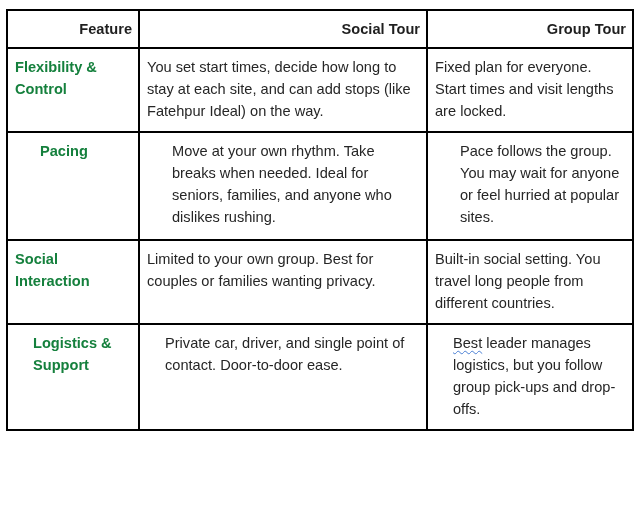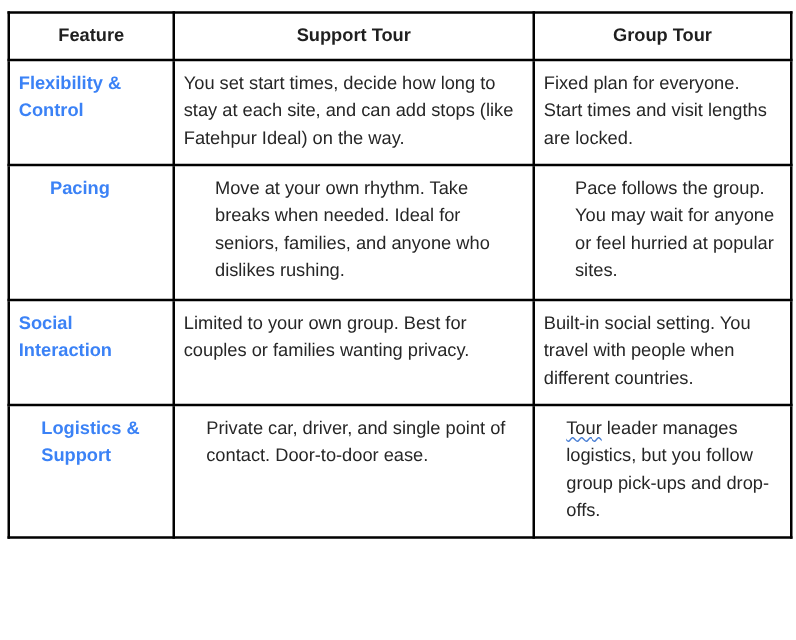--- a/index.html
+++ b/index.html
@@ -30,29 +30,29 @@
     th, td {
       border: 2px solid #000000;
       vertical-align: top;
       font-size: 14.6px;
       line-height: 22px;
       padding: 7px 7px 8px 7px;
       text-align: left;
     }
     th {
       font-weight: bold;
-      text-align: center;
+      text-align: right;
       vertical-align: middle;
       height: 22px;
       padding: 7px 6px;
       color: #1f1f1f;
     }
     td.feature {
       font-weight: bold;
-      color: #3b82f6;
+      color: #15803d;
       margin-left: 24px;
     }
     tr.r1 td { height: 67px; }
     tr.r2 td { height: 91px; padding-left: 32px; }
     tr.r3 td { height: 66px; }
     tr.r4 td { height: 67px; border-radius: 20px; }
     tr.r5 td { height: 89px; padding-left: 25px; }
     .spell {
       text-decoration: underline wavy #4a7fd4;
       text-decoration-thickness: 1px;
@@ -65,40 +65,40 @@
 <div class="wrap">
   <table>
     <colgroup>
       <col class="c1">
         <col class="c2">
         <col class="c3">
     </colgroup>
     <thead>
       <tr>
         <th>Feature</th>
-        <th>Support Tour</th>
+        <th>Social Tour</th>
         <th>Group Tour</th>
       </tr>
     </thead>
     <tbody>
       <tr class="r1">
         <td class="feature">Flexibility &amp; Control</td>
         <td>You set start times, decide how long to stay at each site, and can add stops (like Fatehpur Ideal) on the way.</td>
         <td>Fixed plan for everyone. Start times and visit lengths are locked.</td>
       </tr>
       <tr class="r2">
         <td class="feature">Pacing</td>
         <td>Move at your own rhythm. Take breaks when needed. Ideal for seniors, families, and anyone who dislikes rushing.</td>
         <td>Pace follows the group. You may wait for anyone or feel hurried at popular sites.</td>
       </tr>
       <tr class="r4">
         <td class="feature">Social Interaction</td>
         <td>Limited to your own group. Best for couples or families wanting privacy.</td>
-        <td>Built-in social setting. You travel with people when different countries.</td>
+        <td>Built-in social setting. You travel long people from different countries.</td>
       </tr>
       <tr class="r5">
         <td class="feature">Logistics &amp; Support</td>
         <td>Private car, driver, and single point of contact. Door-to-door ease.</td>
-        <td><span class="spell">Tour</span><span> leader manages logistics, but you follow group pick-ups and drop-offs.</span></td>
+        <td><span class="spell">Best</span><span> leader manages logistics, but you follow group pick-ups and drop-offs.</span></td>
       </tr>
     </tbody>
   </table>
 </div>
 
 </body></html>

